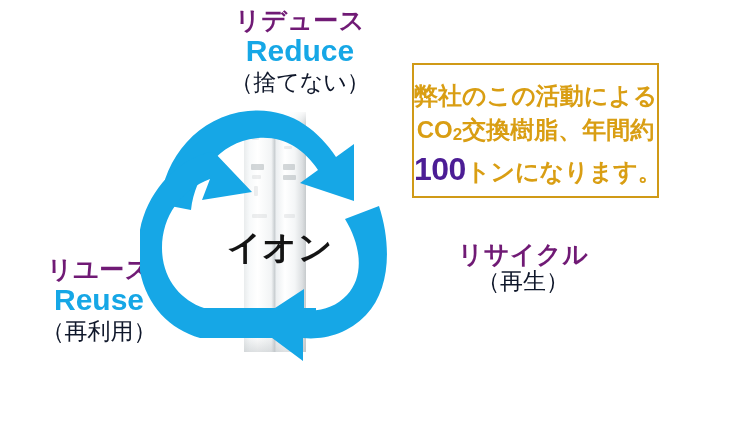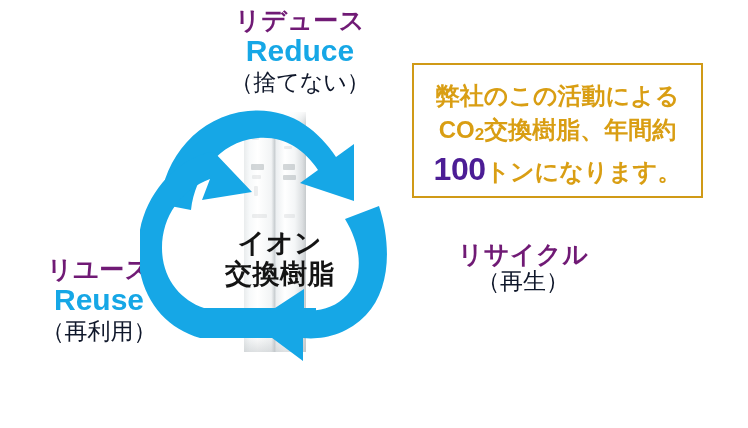--- a/index.html
+++ b/index.html
@@ -102,34 +102,34 @@
   }
   .prod-mark.faint { opacity: 0.3; background: #c2c8cb; }
 
   
   #center-caption {
     position: absolute;
     left: 196px;
     top: 228px;
     width: 168px;
     text-align: center;
-    font-size: 27px;
+    font-size: 34px;
     font-weight: 700;
     color: #141414;
     line-height: 1.16;
     letter-spacing: 0.5px;
     white-space: nowrap;
   }
 
   
   #callout {
     position: absolute;
     left: 412px;
     top: 63px;
-    width: 291px;
+    width: 247px;
     height: 135px;
     border: 2px solid #D09A17;
     box-sizing: border-box;
     background: #ffffff;
   }
   #callout-inner {
     position: absolute;
     left: 0; right: 0;
     top: 14px;
     text-align: center;
@@ -227,21 +227,20 @@
                  L60,238
                  C24,228 -2,196 -2,150
                  C-2,106 26,66 66,53
                  Z"></path>
       </g>
     </svg>
   </div>
 
   <div id="center-caption">
     <div>イオン</div>
-    <div>交換樹脂</div>
   </div>
 
   <div id="callout">
     <div id="callout-inner">
       <span class="co-line">弊社のこの活動による</span>
       <span class="co-line"><span>CO</span><span class="co-sub">2</span><span>交換樹脂、年間約</span></span>
       <span class="co-line"><span class="co-num">100</span><span>トンになります。</span></span>
     </div>
   </div>
 

